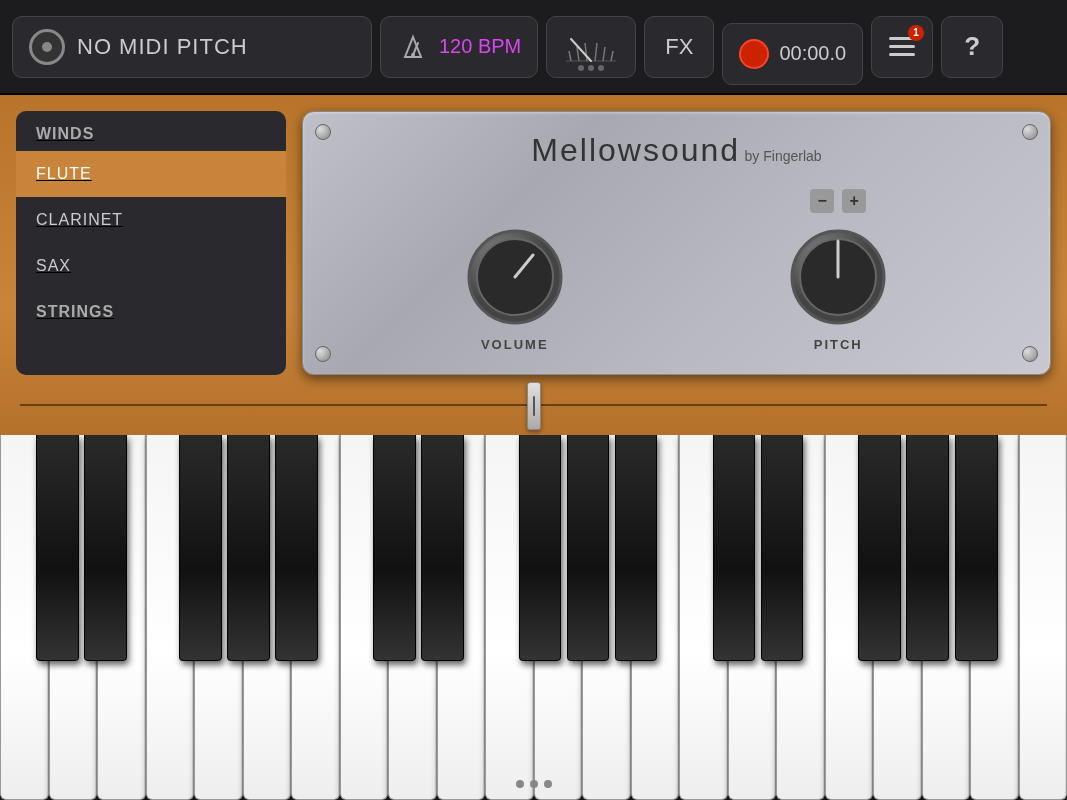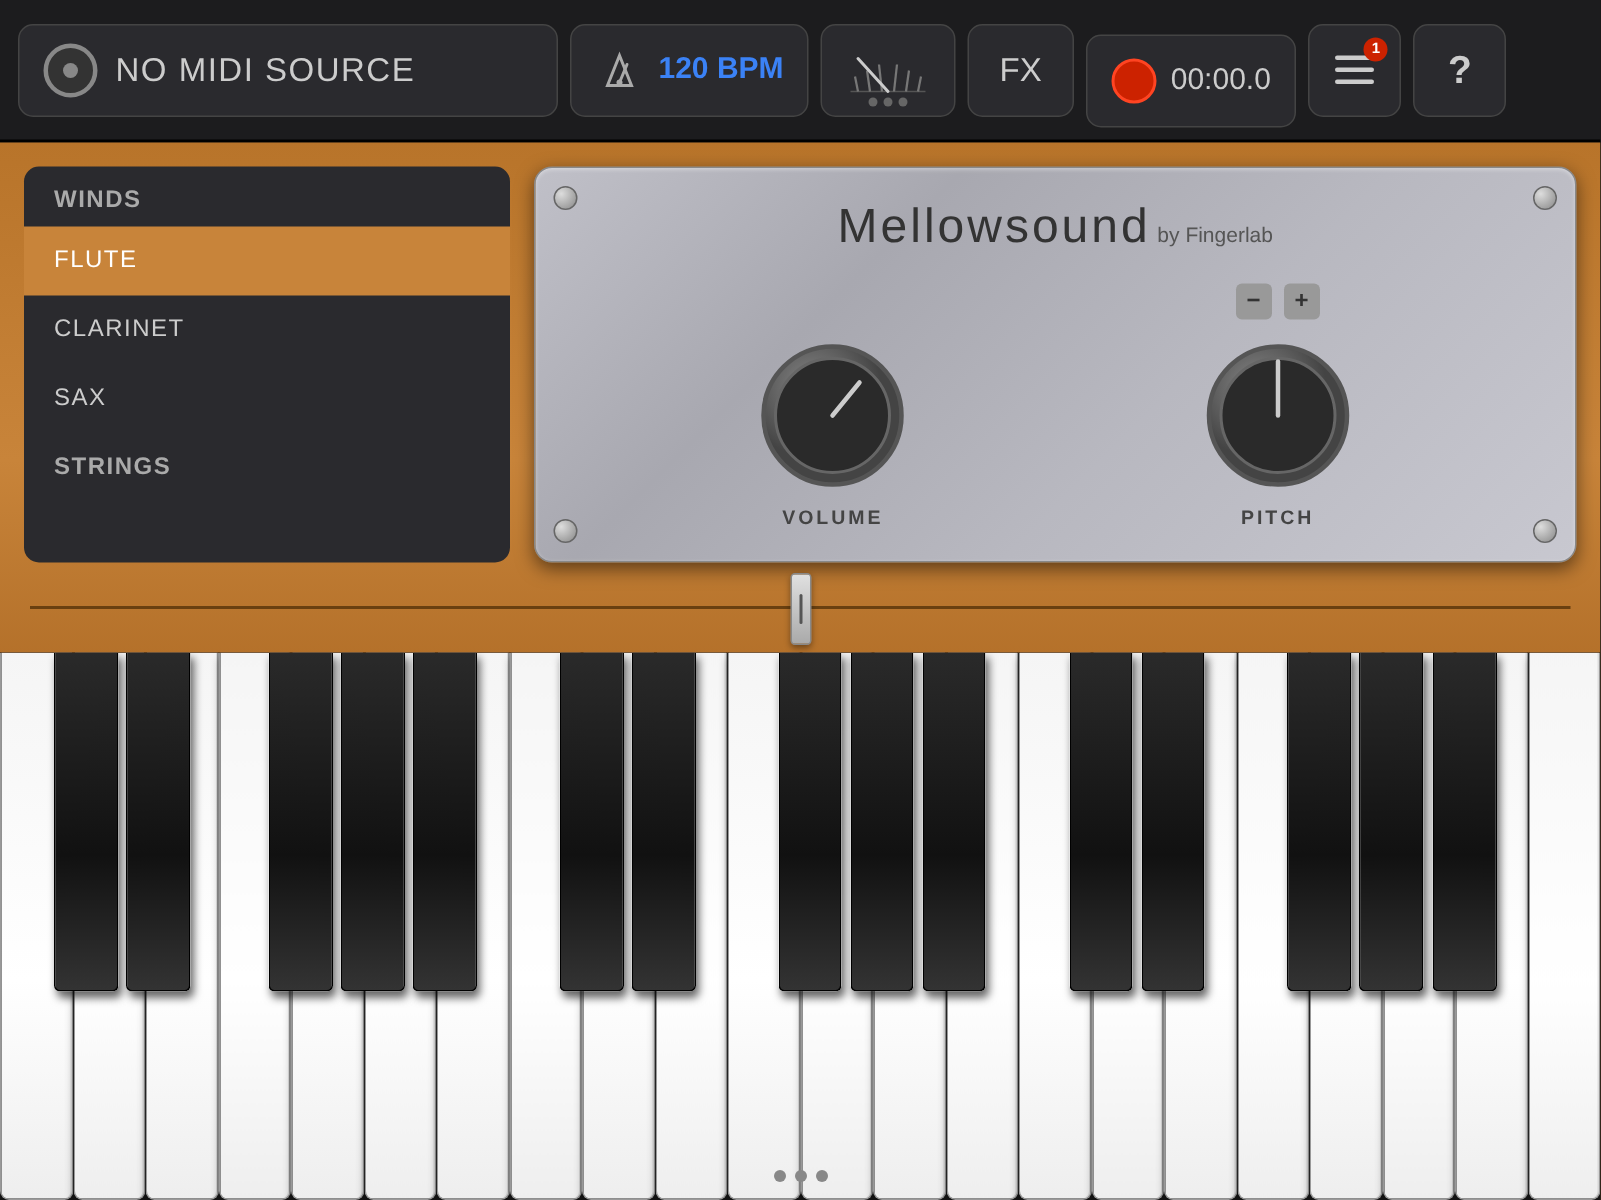--- a/index.html
+++ b/index.html
@@ -70,23 +70,23 @@
       gap: 10px;
     }
     .bpm-icon {
       width: 32px;
       height: 32px;
       display: flex;
       align-items: center;
       justify-content: center;
     }
     .bpm-text {
-      color: #3b82f6;
+      color: #d946ef;
       font-size: 20px;
-      font-weight: 700;
+      font-weight: 400;
     }
 
     .tempo-section {
       background: #2a2a2e;
       border: 1px solid #444;
       border-radius: 10px;
       height: 62px;
       width: 90px;
       display: flex;
       flex-direction: column;
@@ -218,25 +218,26 @@
     
     #instrument-area {
       display: flex;
       padding: 16px 16px 0 16px;
       gap: 16px;
       height: 280px;
     }
 
     
     #sidebar {
-      width: 324px;
+      width: 270px;
       background: #2a2a2e;
       border-radius: 10px;
       overflow: hidden;
       flex-shrink: 0;
+      text-decoration: underline;
     }
     .sidebar-section-header {
       color: #aaa;
       font-size: 16px;
       font-weight: 700;
       padding: 14px 20px 8px;
       letter-spacing: 1px;
       text-transform: uppercase;
     }
     .sidebar-item {
@@ -450,21 +451,21 @@
       background: #888;
       border-radius: 50%;
     }
   </style>
 </head>
 <body>
 
 <div id="top-bar">
   <div class="midi-section">
     <div class="midi-icon"></div>
-    <span class="midi-text">NO MIDI SOURCE</span>
+    <span class="midi-text">NO MIDI PITCH</span>
   </div>
 
   <div class="bpm-section">
     <div class="bpm-icon">
       <svg width="28" height="28" viewBox="0 0 28 28">
         <polygon points="14,4 22,24 6,24" fill="none" stroke="#aaa" stroke-width="2"></polygon>
         <line x1="14" y1="22" x2="19" y2="10" stroke="#aaa" stroke-width="2" stroke-linecap="round"></line>
         <circle cx="14" cy="22" r="2" fill="#aaa"></circle>
       </svg>
     </div>

